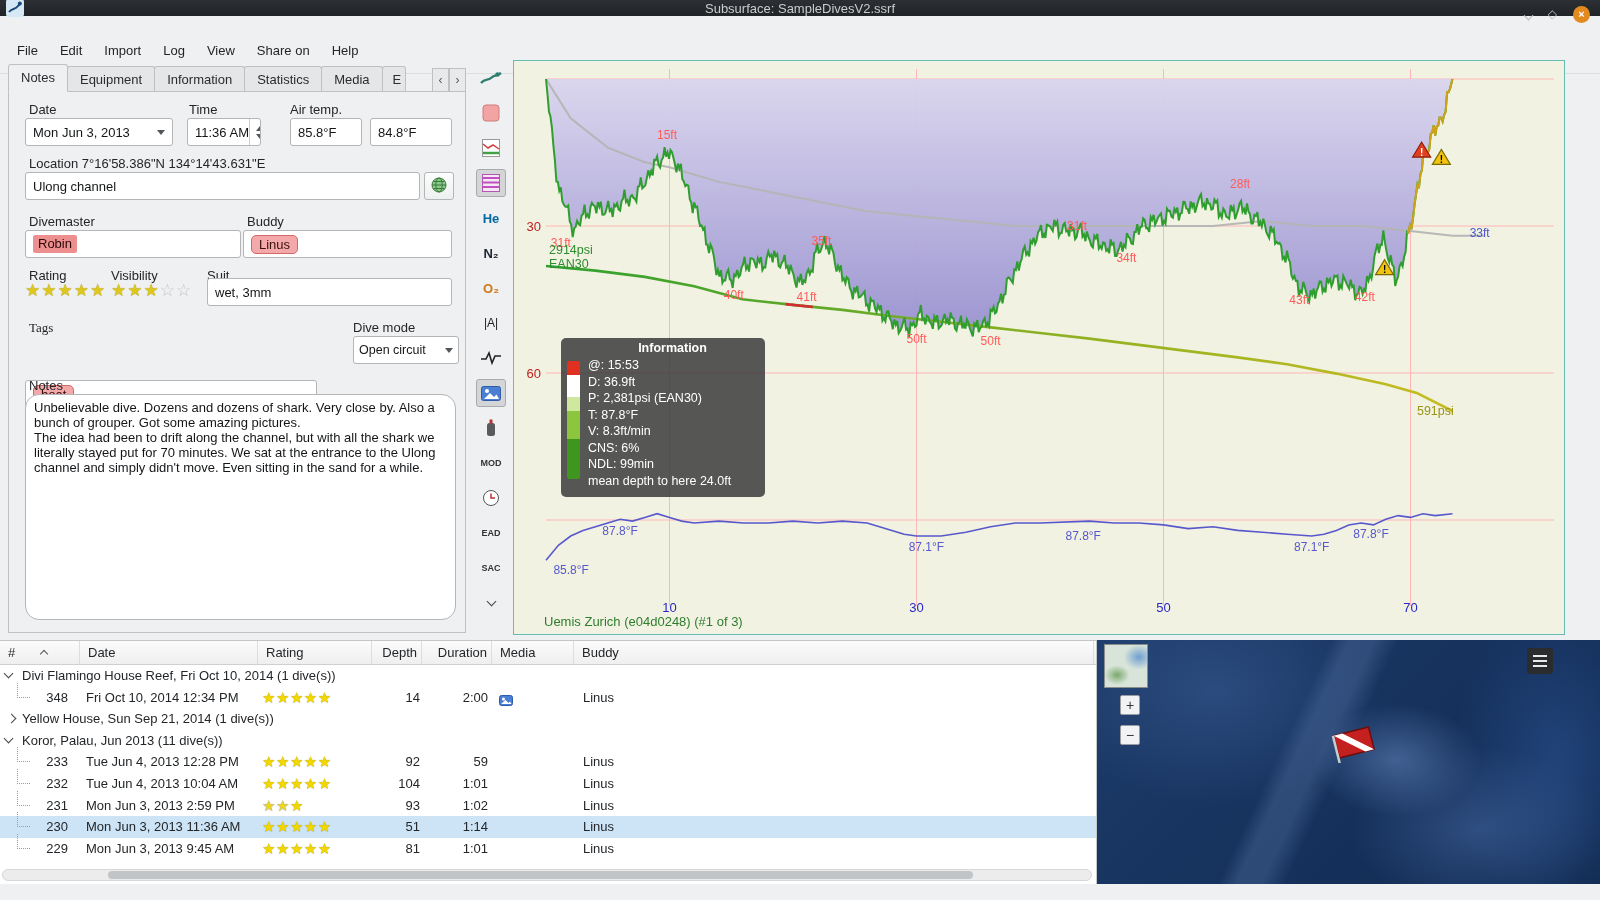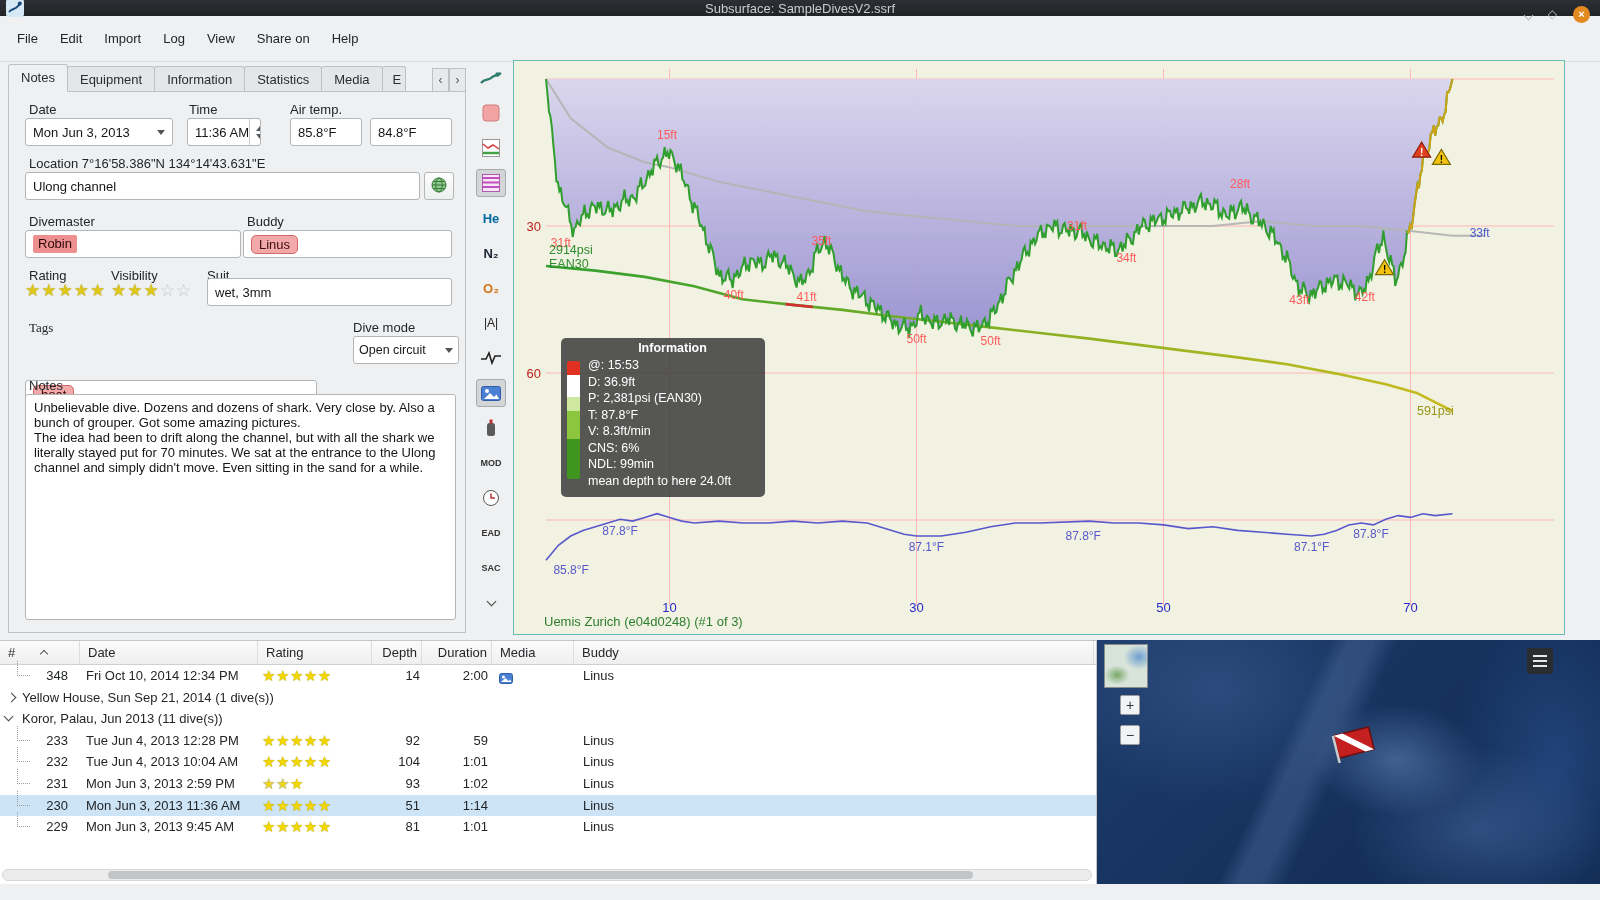--- a/index.html
+++ b/index.html
@@ -10,21 +10,21 @@
   
   .titlebar { position:absolute; left:0; top:0; width:1600px; height:16px; background:linear-gradient(#2c2f33,#212427); display:flex; align-items:center; }
   .tb-title { position:absolute; left:0; right:0; text-align:center; color:#c9cbcd; font-size:13px; pointer-events:none; }
   .tb-appicon { margin-left:6px; width:18px; height:18px; z-index:2; }
   .tb-controls { position:absolute; right:10px; top:0; height:28px; display:flex; gap:16px; align-items:center; z-index:2; }
   .chev { display:inline-block; width:7px; height:7px; border-right:1.6px solid #b6b8ba; border-bottom:1.6px solid #b6b8ba; transform:rotate(45deg); margin-top:-3px; }
   .tb-max { color:#b6b8ba; font-size:12px; }
   .tb-close { width:17px; height:17px; border-radius:50%; background:#e2891f; color:#fff; font-size:11px; line-height:16px; text-align:center; font-weight:bold; }
 
   
-  .menubar { position:absolute; left:0; top:16px; width:1600px; height:46px; background:#eff0f1; border-bottom:1px solid #dddedf; display:flex; align-items:center; padding-left:6px; }
+  .menubar { position:absolute; left:0; top:28px; width:1600px; height:46px; background:#eff0f1; border-bottom:1px solid #dddedf; display:flex; align-items:center; padding-left:6px; }
   .menu-item { padding:0 11px; line-height:29px; color:#232629; cursor:default; }
 
   
   .left-panel { position:absolute; left:8px; top:64px; width:458px; height:570px; }
   .tabbar { position:absolute; left:0; top:0; width:458px; height:28px; display:flex; align-items:flex-end; }
   .tab { height:26px; line-height:25px; padding:0 12px; background:#e4e6e7; border:1px solid #bfc0c2; border-bottom:none; border-radius:3px 3px 0 0; margin-right:-1px; color:#2a2d30; white-space:nowrap; overflow:hidden; }
   .tab.active { background:#eff0f1; height:28px; z-index:3; border-bottom:1px solid #eff0f1; }
   .tab.clip { width:24px; padding:0 0 0 10px; }
   .tab-scroll { width:17px; height:24px; border:1px solid #bfc0c2; background:#e8e9ea; text-align:center; line-height:22px; color:#555; font-size:12px; }
   .tab-pane { position:absolute; left:0; top:27px; width:458px; height:542px; border:1px solid #bfc0c2; background:#eff0f1; }
@@ -34,21 +34,21 @@
   .combo-arrow { margin-left:auto; width:0; height:0; border-left:4px solid transparent; border-right:4px solid transparent; border-top:5px solid #52565a; }
   .spin { margin-left:auto; display:flex; flex-direction:column; gap:3px; align-items:center; border-left:1px solid #ccc; padding-left:6px; height:100%; justify-content:center; }
   .spin i { width:0; height:0; border-left:4px solid transparent; border-right:4px solid transparent; }
   .spin .up { border-bottom:5px solid #52565a; }
   .spin .dn { border-top:5px solid #52565a; }
   .chip { display:inline-block; background:#f3a9a9; border:1px solid #d26a6a; border-radius:5px; padding:1px 7px; color:#3a0d0d; }
   .seltext { display:inline-block; background:#ee8f8f; border-radius:2px; padding:1px 5px 2px 5px; color:#2a0808; }
   .stars { position:absolute; font-size:17px; letter-spacing:1px; }
   .star-f { color:#dfc81e; text-shadow:0 0 1px #93840c; }
   .star-e { color:#c3c5c7; }
-  .notesbox { position:absolute; background:#fff; border:1px solid #b3b5b7; border-radius:3px; padding:5px 8px; line-height:15px; color:#141618; white-space:pre-wrap; }
+  .notesbox { position:absolute; background:#fff; border:1px solid #b3b5b7; border-radius:14px; padding:5px 8px; line-height:15px; color:#141618; white-space:pre-wrap; }
   .gbtn { position:absolute; width:30px; height:28px; border:1px solid #b3b5b7; border-radius:3px; background:linear-gradient(#fdfdfd,#eeefef); display:flex; align-items:center; justify-content:center; }
 
   
   .ptoolbar { position:absolute; left:470px; top:64px; width:42px; display:flex; flex-direction:column; align-items:center; gap:7px; }
   .ti { width:30px; height:28px; display:flex; align-items:center; justify-content:center; border-radius:3px; font-weight:bold; }
   .ti.sel { background:#d3d5d7; border:1px solid #a8aaac; }
   .ti-txt-he { color:#0369a1; font-size:13px; }
   .ti-txt-n2 { color:#202838; font-size:13px; }
   .ti-txt-o2 { color:#d07818; font-size:13px; }
   .ti-txt-a  { color:#222; font-size:12px; font-weight:normal; }
@@ -390,20 +390,24 @@
         <div class="dl-h" style="width: 80px;">#<span class="sortup"></span></div>
         <div class="dl-h" style="width: 178px;">Date</div>
         <div class="dl-h" style="width: 114px;">Rating</div>
         <div class="dl-h r" style="width: 50px;">Depth</div>
         <div class="dl-h r" style="width: 70px;">Duration</div>
         <div class="dl-h" style="width: 82px;">Media</div>
         <div class="dl-h" style="width: 520px;">Buddy</div>
       </div>
     <div class="dl-rows" id="dl-rows">
         <div class="dl-row">
+          <span class="exp open"></span>
+          <span class="c-trip">Divi Flamingo House Reef, Fri Oct 10, 2014 (1 dive(s))</span>
+        </div>
+        <div class="dl-row">
           <span class="elbow"></span>
           <span class="c-num">348</span>
           <span class="c-date">Fri Oct 10, 2014 12:34 PM</span>
           <span class="c-rating">
             <span class="star-f">★★★★★</span>
           </span>
           <span class="c-depth">14</span>
           <span class="c-dur">2:00</span>
           <span class="c-media"><svg width="14" height="11">
               <rect x="0.5" y="0.5" width="13" height="10" rx="2" fill="#4a7fd4" stroke="#2d5da8"></rect>

